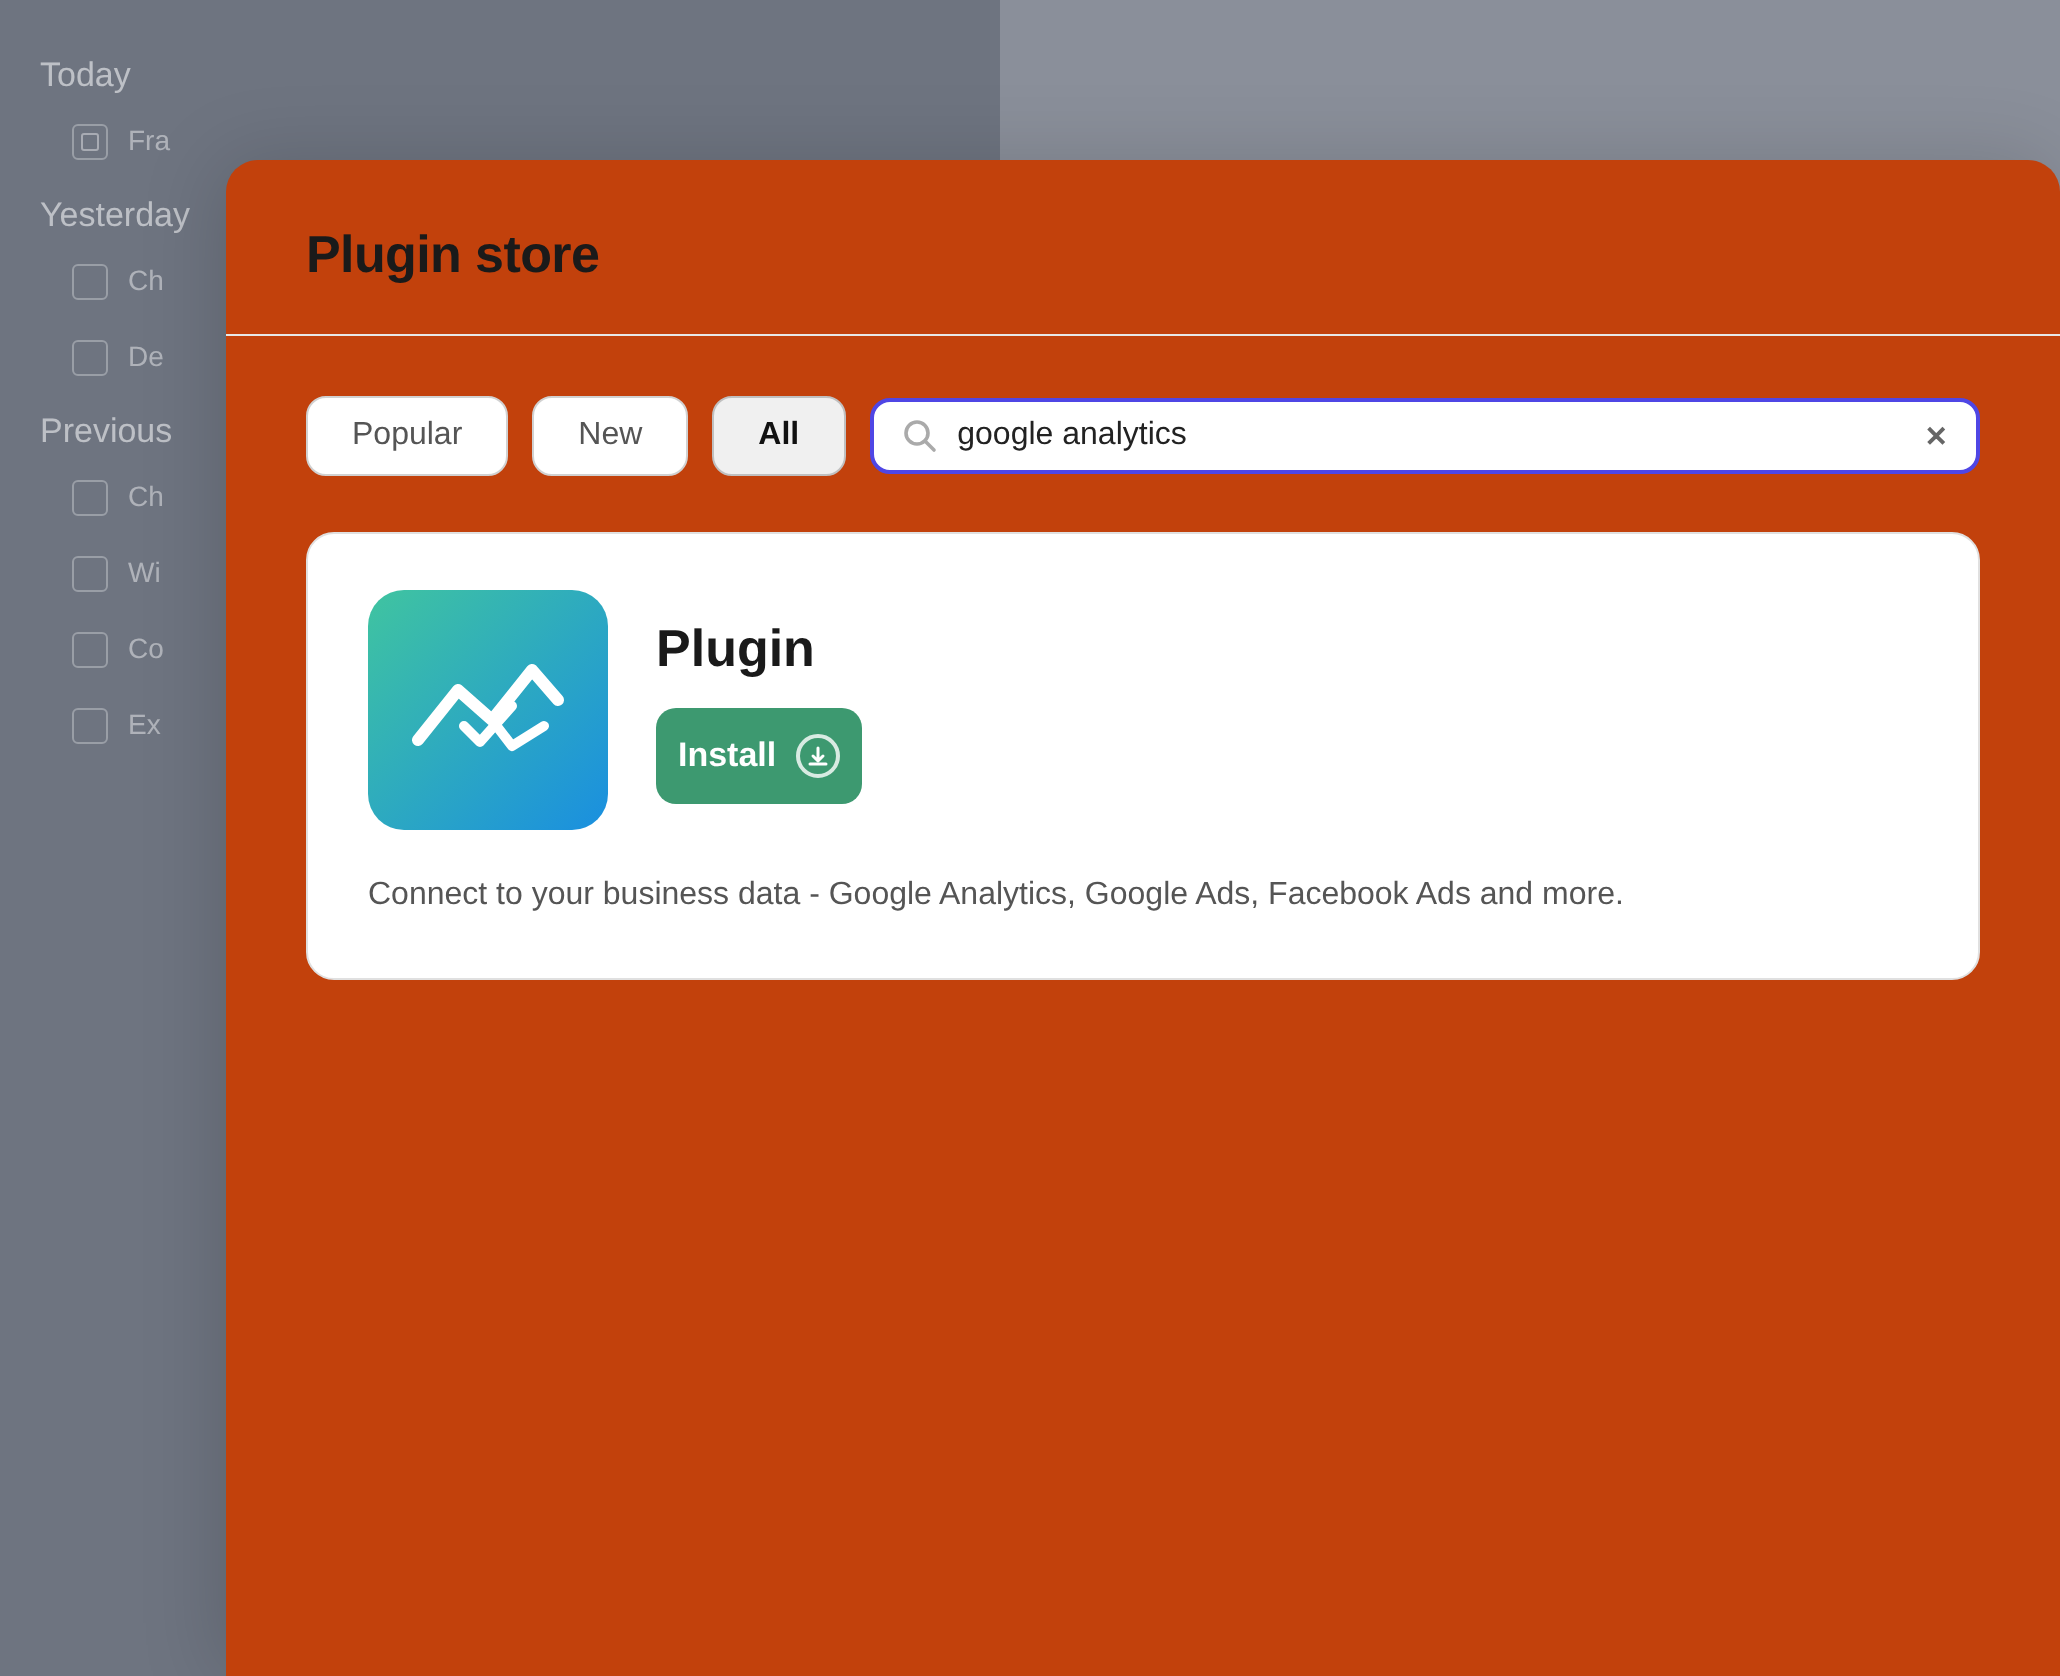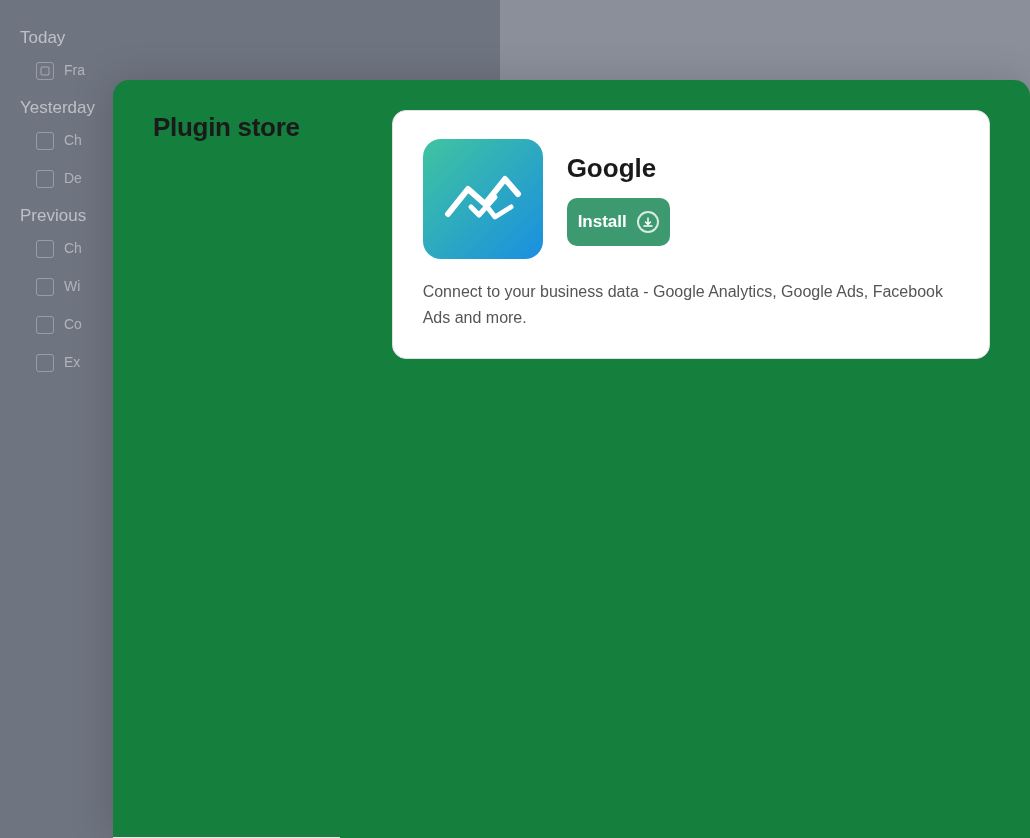--- a/index.html
+++ b/index.html
@@ -59,27 +59,26 @@
       background: #8a8f9a;
     }
 
     
     .modal {
       position: absolute;
       top: 80px;
       left: 113px;
       right: 0;
       bottom: 0;
-      background: #15803d;
+      background: #c2410c;
       border-radius: 16px 16px 0 0;
       box-shadow: -4px 0 40px rgba(0,0,0,0.15);
       overflow: hidden;
       display: flex;
-      flex-direction: row;
-      gap: 12px;
+      flex-direction: column;
     }
 
     .modal-header {
       padding: 32px 40px 24px;
       border-bottom: 1px solid #e8e8e8;
       flex-shrink: 0;
     }
 
     .modal-title {
       font-size: 26px;
@@ -278,33 +277,49 @@
   </div>
   <div class="bg-right"></div>
 </div>
 
 <div class="modal">
   <div class="modal-header">
     <h1 class="modal-title">Plugin store</h1>
   </div>
   <div class="modal-body">
 
+    <div class="filter-row">
+      <button class="filter-btn">Popular</button>
+      <button class="filter-btn">New</button>
+      <button class="filter-btn active">All</button>
+
+      <div class="search-box">
+        <span class="search-icon-wrap">
+          <svg width="18" height="18" viewBox="0 0 18 18" fill="none">
+            <circle cx="7.5" cy="7.5" r="5.5" stroke="#aaa" stroke-width="1.8"></circle>
+            <line x1="11.5" y1="11.5" x2="16" y2="16" stroke="#aaa" stroke-width="1.8" stroke-linecap="round"></line>
+          </svg>
+        </span>
+        <input class="search-input" type="text" value="google analytics" style="">
+        <span class="search-clear">✕</span>
+      </div>
+    </div>
 
     <div class="plugin-card">
       <div class="plugin-top">
         <div class="plugin-icon">
           <svg viewBox="0 0 80 60" fill="none" xmlns="http://www.w3.org/2000/svg">
             <polyline points="5,45 25,20 42,35 62,10 75,25" stroke="white" stroke-width="6" stroke-linecap="round" stroke-linejoin="round" fill="none"></polyline>
             <polyline points="42,35 52,48 68,38" stroke="white" stroke-width="5" stroke-linecap="round" stroke-linejoin="round" fill="none"></polyline>
 
             <path d="M28 38 L36 46 L52 28" stroke="white" stroke-width="5" stroke-linecap="round" stroke-linejoin="round" fill="none"></path>
           </svg>
         </div>
         <div class="plugin-info">
-          <span class="plugin-name">Google</span>
+          <span class="plugin-name">Plugin</span>
           <button class="install-btn">
             <span>Install</span>
             <div class="dl-icon">
               <svg width="12" height="12" viewBox="0 0 12 12" fill="none">
                 <path d="M6 2v6M3.5 6l2.5 2.5L8.5 6" stroke="white" stroke-width="1.5" stroke-linecap="round" stroke-linejoin="round"></path>
                 <path d="M2 10h8" stroke="white" stroke-width="1.5" stroke-linecap="round"></path>
               </svg>
             </div>
           </button>
         </div>

